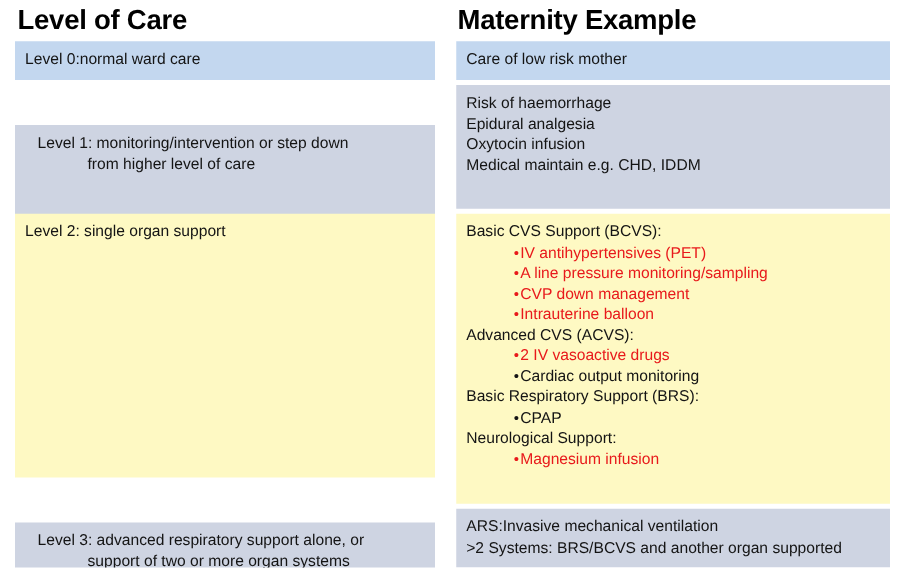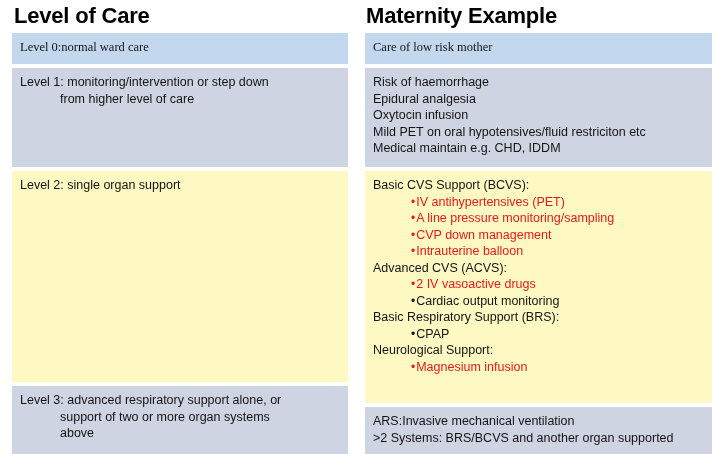--- a/index.html
+++ b/index.html
@@ -63,27 +63,28 @@
 
   
   .r-l0 { top: 33px;  height: 31px; }
   .r-l1 { top: 68px;  height: 99px; }
   .r-l2-left  { top: 171px; height: 211px; }
   .r-l2-right { top: 171px; height: 232px; }
   .r-l3-left  { top: 386px; height: 68px; }
   .r-l3-right { top: 407px; height: 47px; }
 
   
-  .fill-blue  { background: #c3d7ef; font-family: Liberation Serif, serif; }
+  .fill-blue  { background: #c3d7ef; }
   .fill-gray  { background: #ced4e2; }
   .fill-pale  { background: #fef9c3; }
 
   .hang {
-    padding-left: 8px;
+    padding-left: 18px;
     text-indent: 0;
+    margin-top: 32px;
   }
   .hang .line2 { padding-left: 40px; }
   .hang .line3 { padding-left: 40px; }
 </style>
 </head>
 <body>
 
 <div class="slide">
 
   <div class="col-title" id="title-left">Level of Care</div>
@@ -100,21 +101,20 @@
 
   <div class="cell left r-l1 fill-gray hang">
     <div class="line">Level 1: monitoring/intervention or step down</div>
     <div class="line line2">from higher level of care</div>
   </div>
 
   <div class="cell right r-l1 fill-gray">
     <div class="line">Risk of haemorrhage</div>
     <div class="line">Epidural analgesia</div>
     <div class="line">Oxytocin infusion</div>
-    <div class="line">Mild PET on oral hypotensives/fluid  restriciton etc</div>
     <div class="line">Medical maintain e.g. CHD, IDDM</div>
   </div>
 
   <div class="cell left r-l2-left fill-pale">
     <div class="line">Level 2: single organ support</div>
   </div>
 
   <div class="cell right r-l2-right fill-pale">
 
     <div class="line">Basic CVS Support (BCVS):</div>

